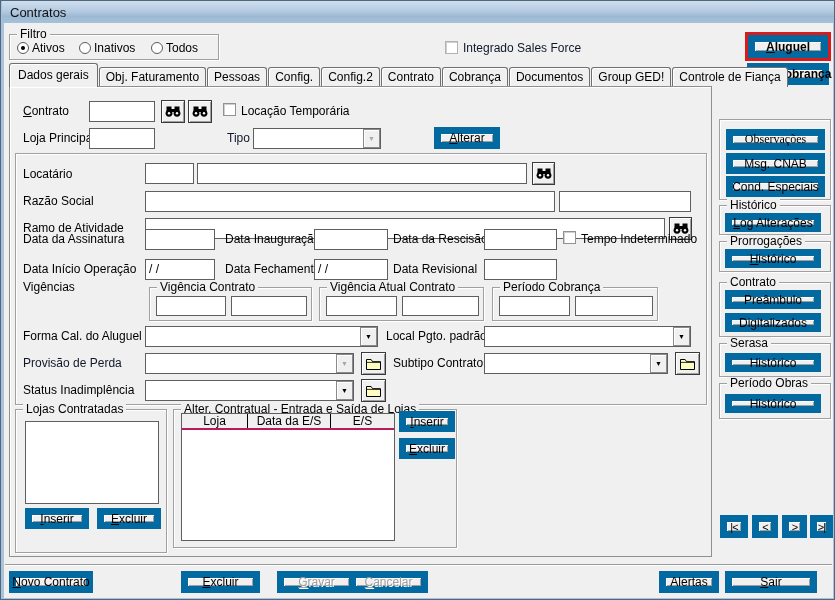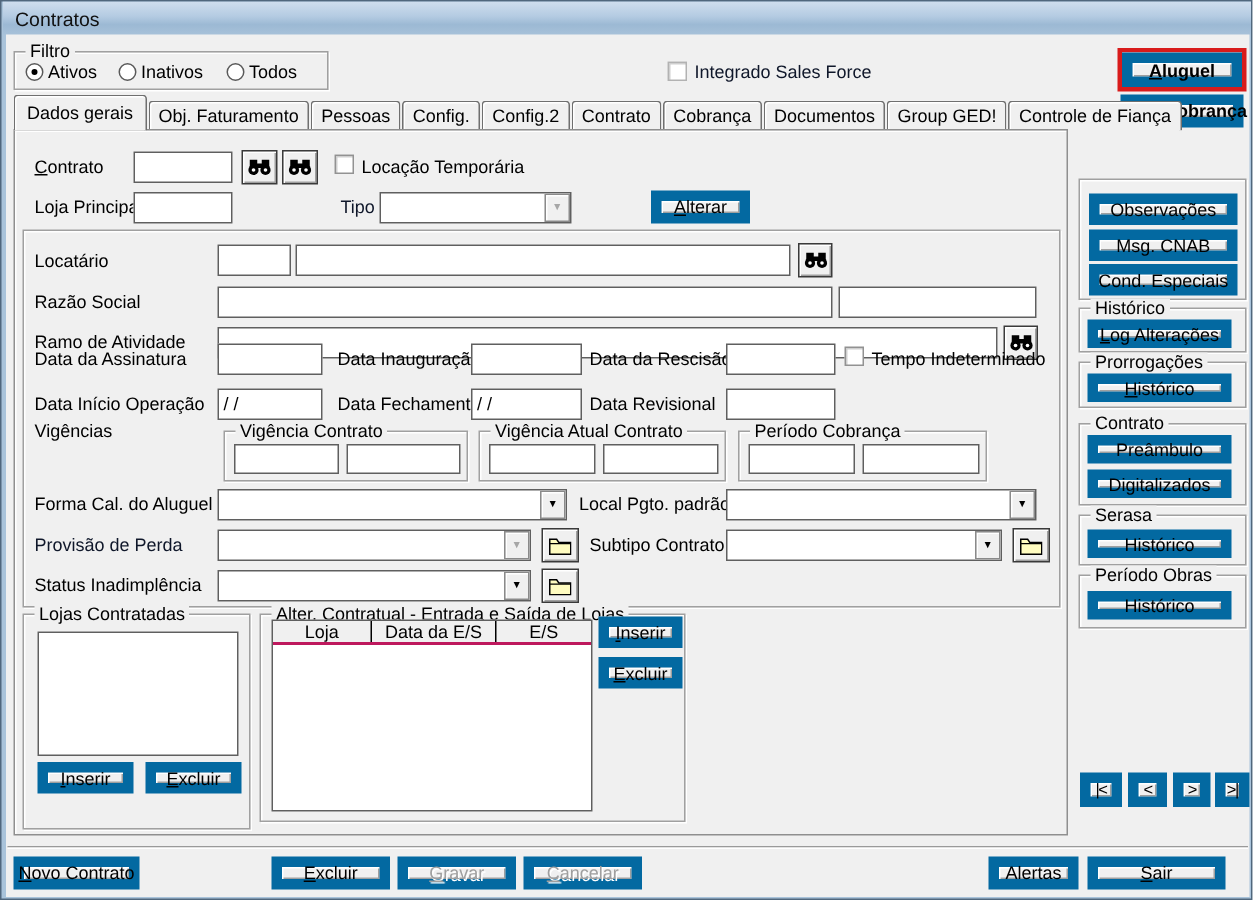--- a/index.html
+++ b/index.html
@@ -258,21 +258,21 @@
     </div>
   </div>
   <div class="btn" style="left:398px;top:410px;width:56px;height:21px;">
       <span class="u1">Inserir</span>
     </div>
   <div class="btn" style="left:398px;top:437px;width:56px;height:21px;">
       <span class="u1">Excluir</span>
     </div>
 
   <div class="grp" style="left:718px;top:118px;width:112px;height:81px;"></div>
-  <div class="btn" style="left:725px;top:128px;width:99px;height:21px;">Observações</div>
+  <div class="btn" style="left:725px;top:128px;width:99px;height:21px;font-family:Liberation Serif, serif;">Observações</div>
   <div class="btn" style="left:725px;top:175px;width:99px;height:21px;">Cond. Especiais</div>
   <div class="btn" style="left:725px;top:152px;width:99px;height:21px;">Msg. CNAB</div>
 
   <div class="grp" style="left:718px;top:204px;width:112px;height:30px;">
     <span class="legend">Histórico</span>
   </div>
   <div class="btn" style="left:724px;top:212px;width:96px;height:19px;">
       <span class="u1">Log Alterações</span>
     </div>
 
@@ -312,21 +312,21 @@
       <span class="navtxt">&gt;|</span>
     </div>
 
   <div class="divider"></div>
   <div class="btn" style="left:8px;top:570px;width:84px;height:22px;">
       <span class="u1">Novo Contrato</span>
     </div>
   <div class="btn" style="left:180px;top:570px;width:79px;height:22px;">
       <span class="u1">Excluir</span>
     </div>
-  <div class="btn dis" style="left:264px;top:570px;width:79px;height:22px;">
+  <div class="btn dis" style="left:276px;top:570px;width:79px;height:22px;">
       <span class="u1">Gravar</span>
     </div>
   <div class="btn dis" style="left:348px;top:570px;width:79px;height:22px;">
       <span class="u1">Cancelar</span>
     </div>
   <div class="btn" style="left:658px;top:570px;width:60px;height:22px;">Alertas</div>
   <div class="btn" style="left:724px;top:570px;width:92px;height:22px;">
       <span class="u1">Sair</span>
     </div>
 </div>

